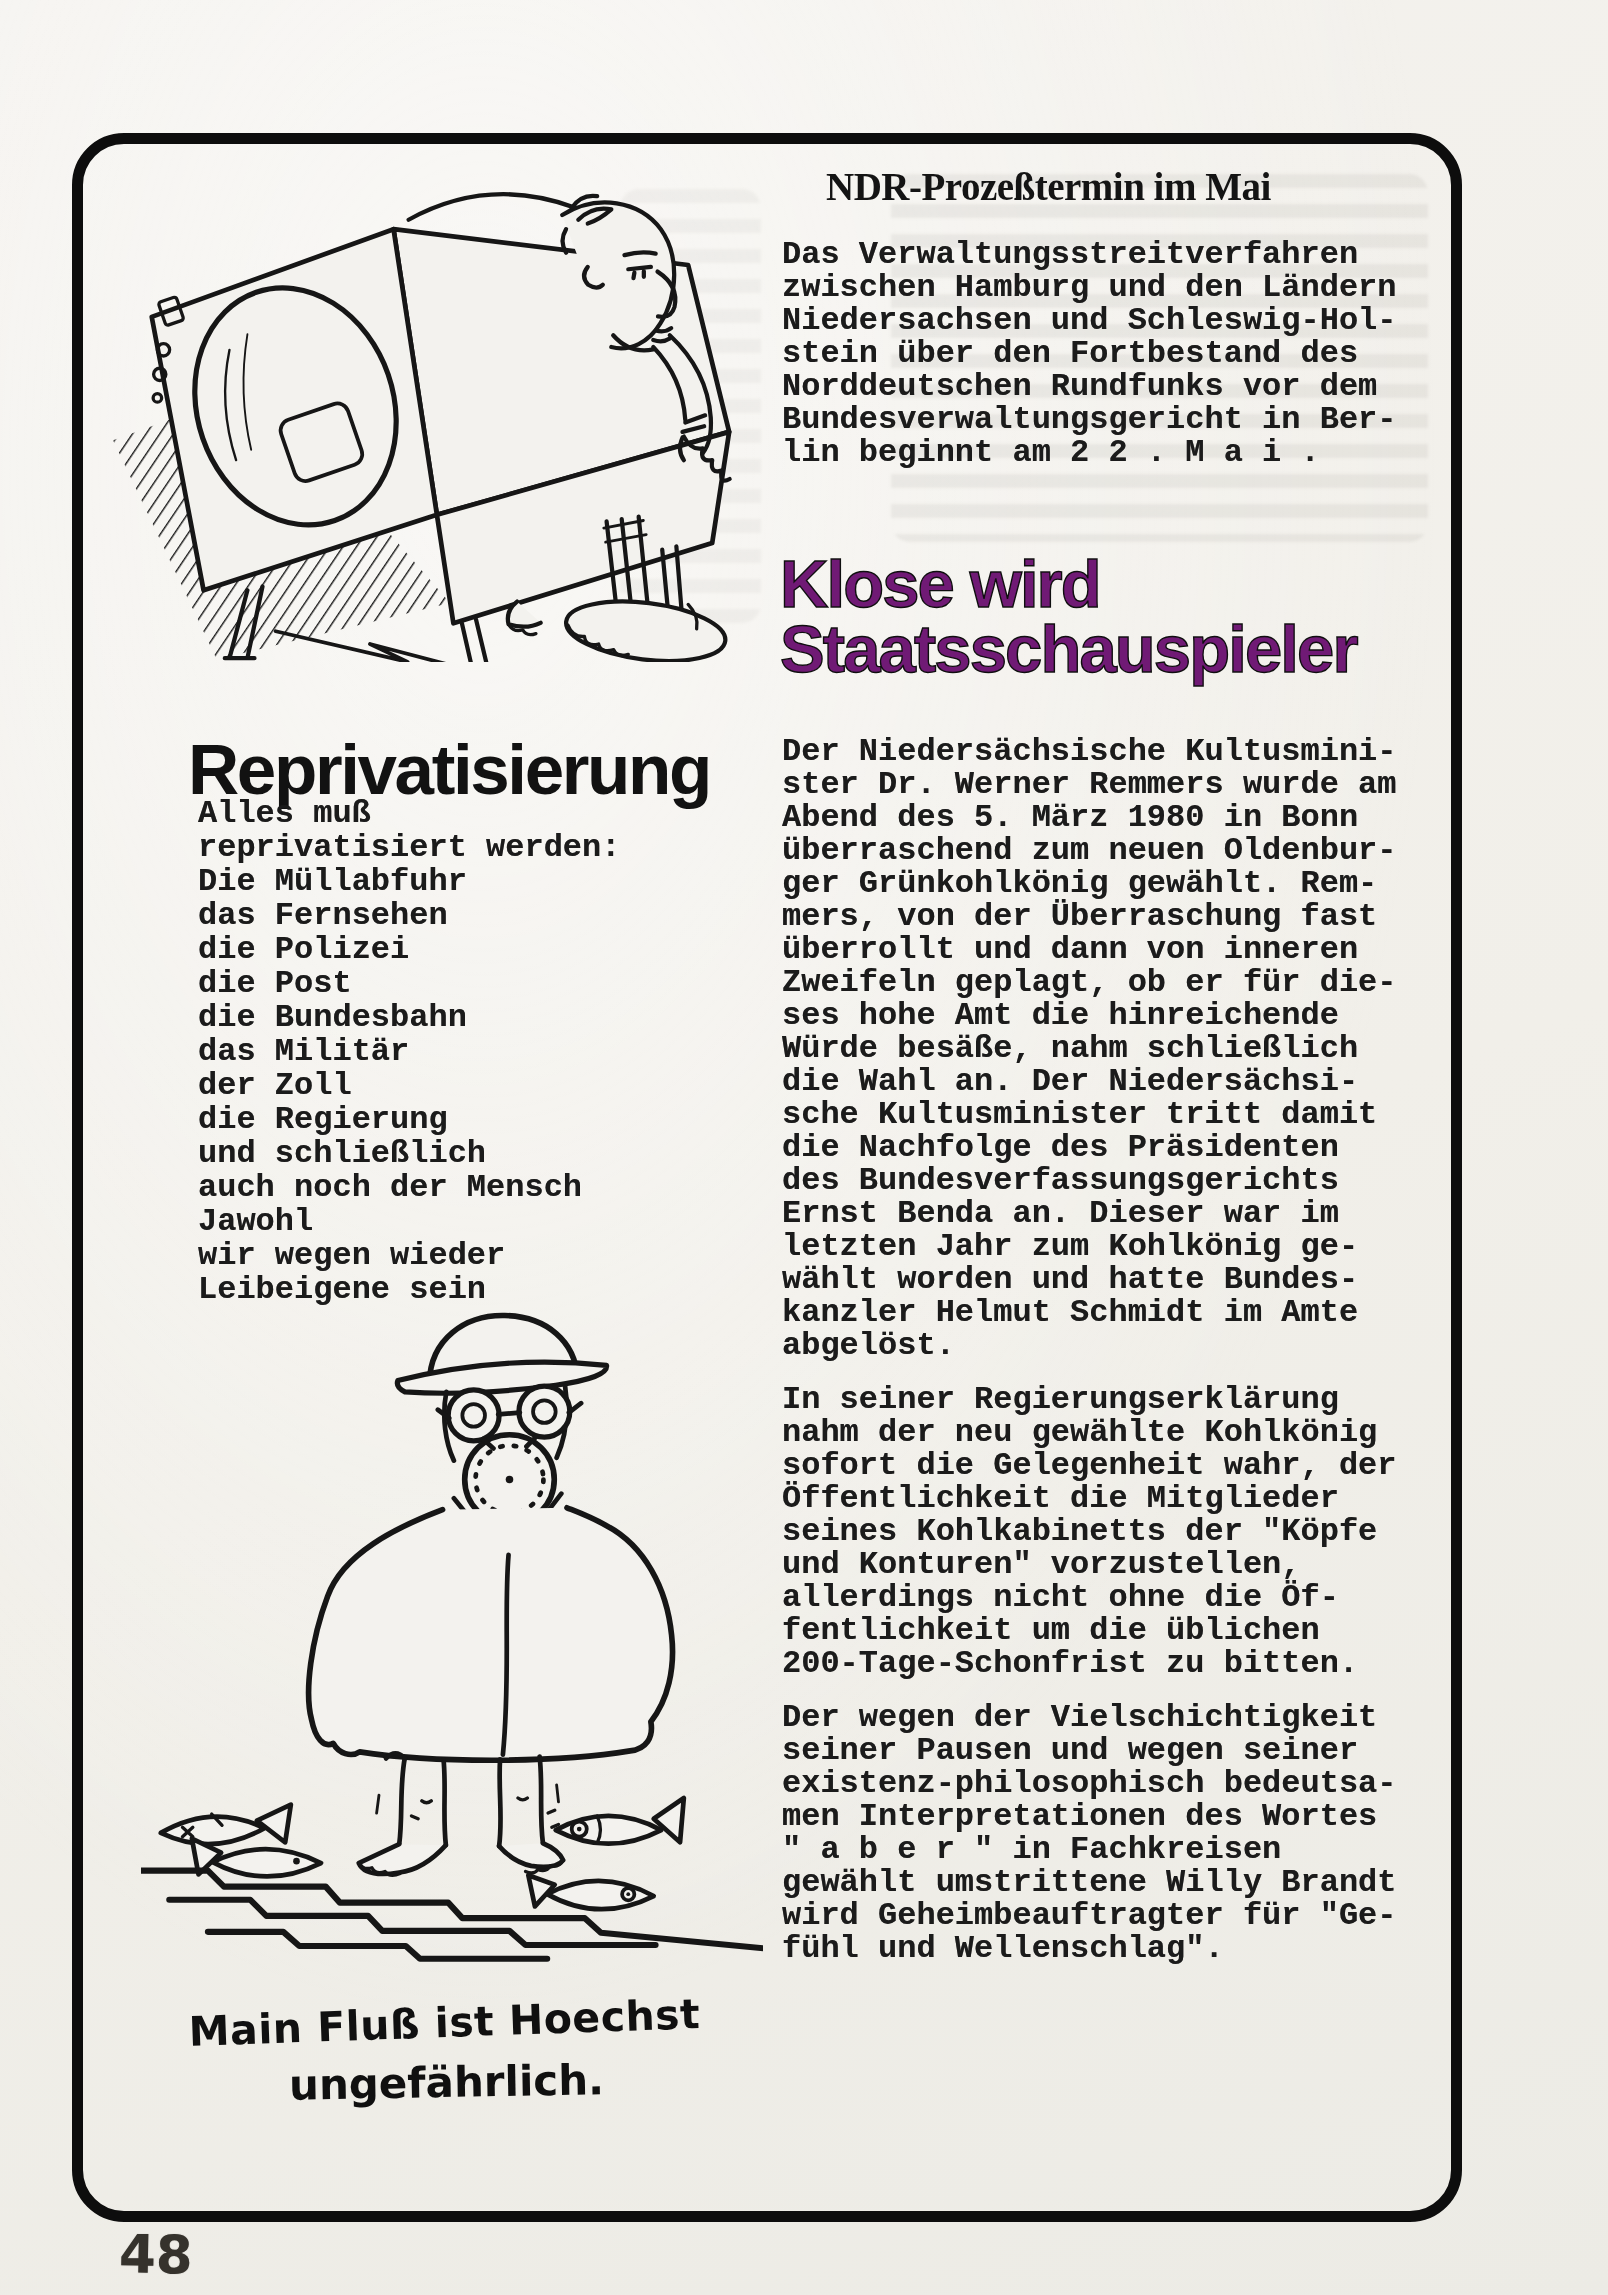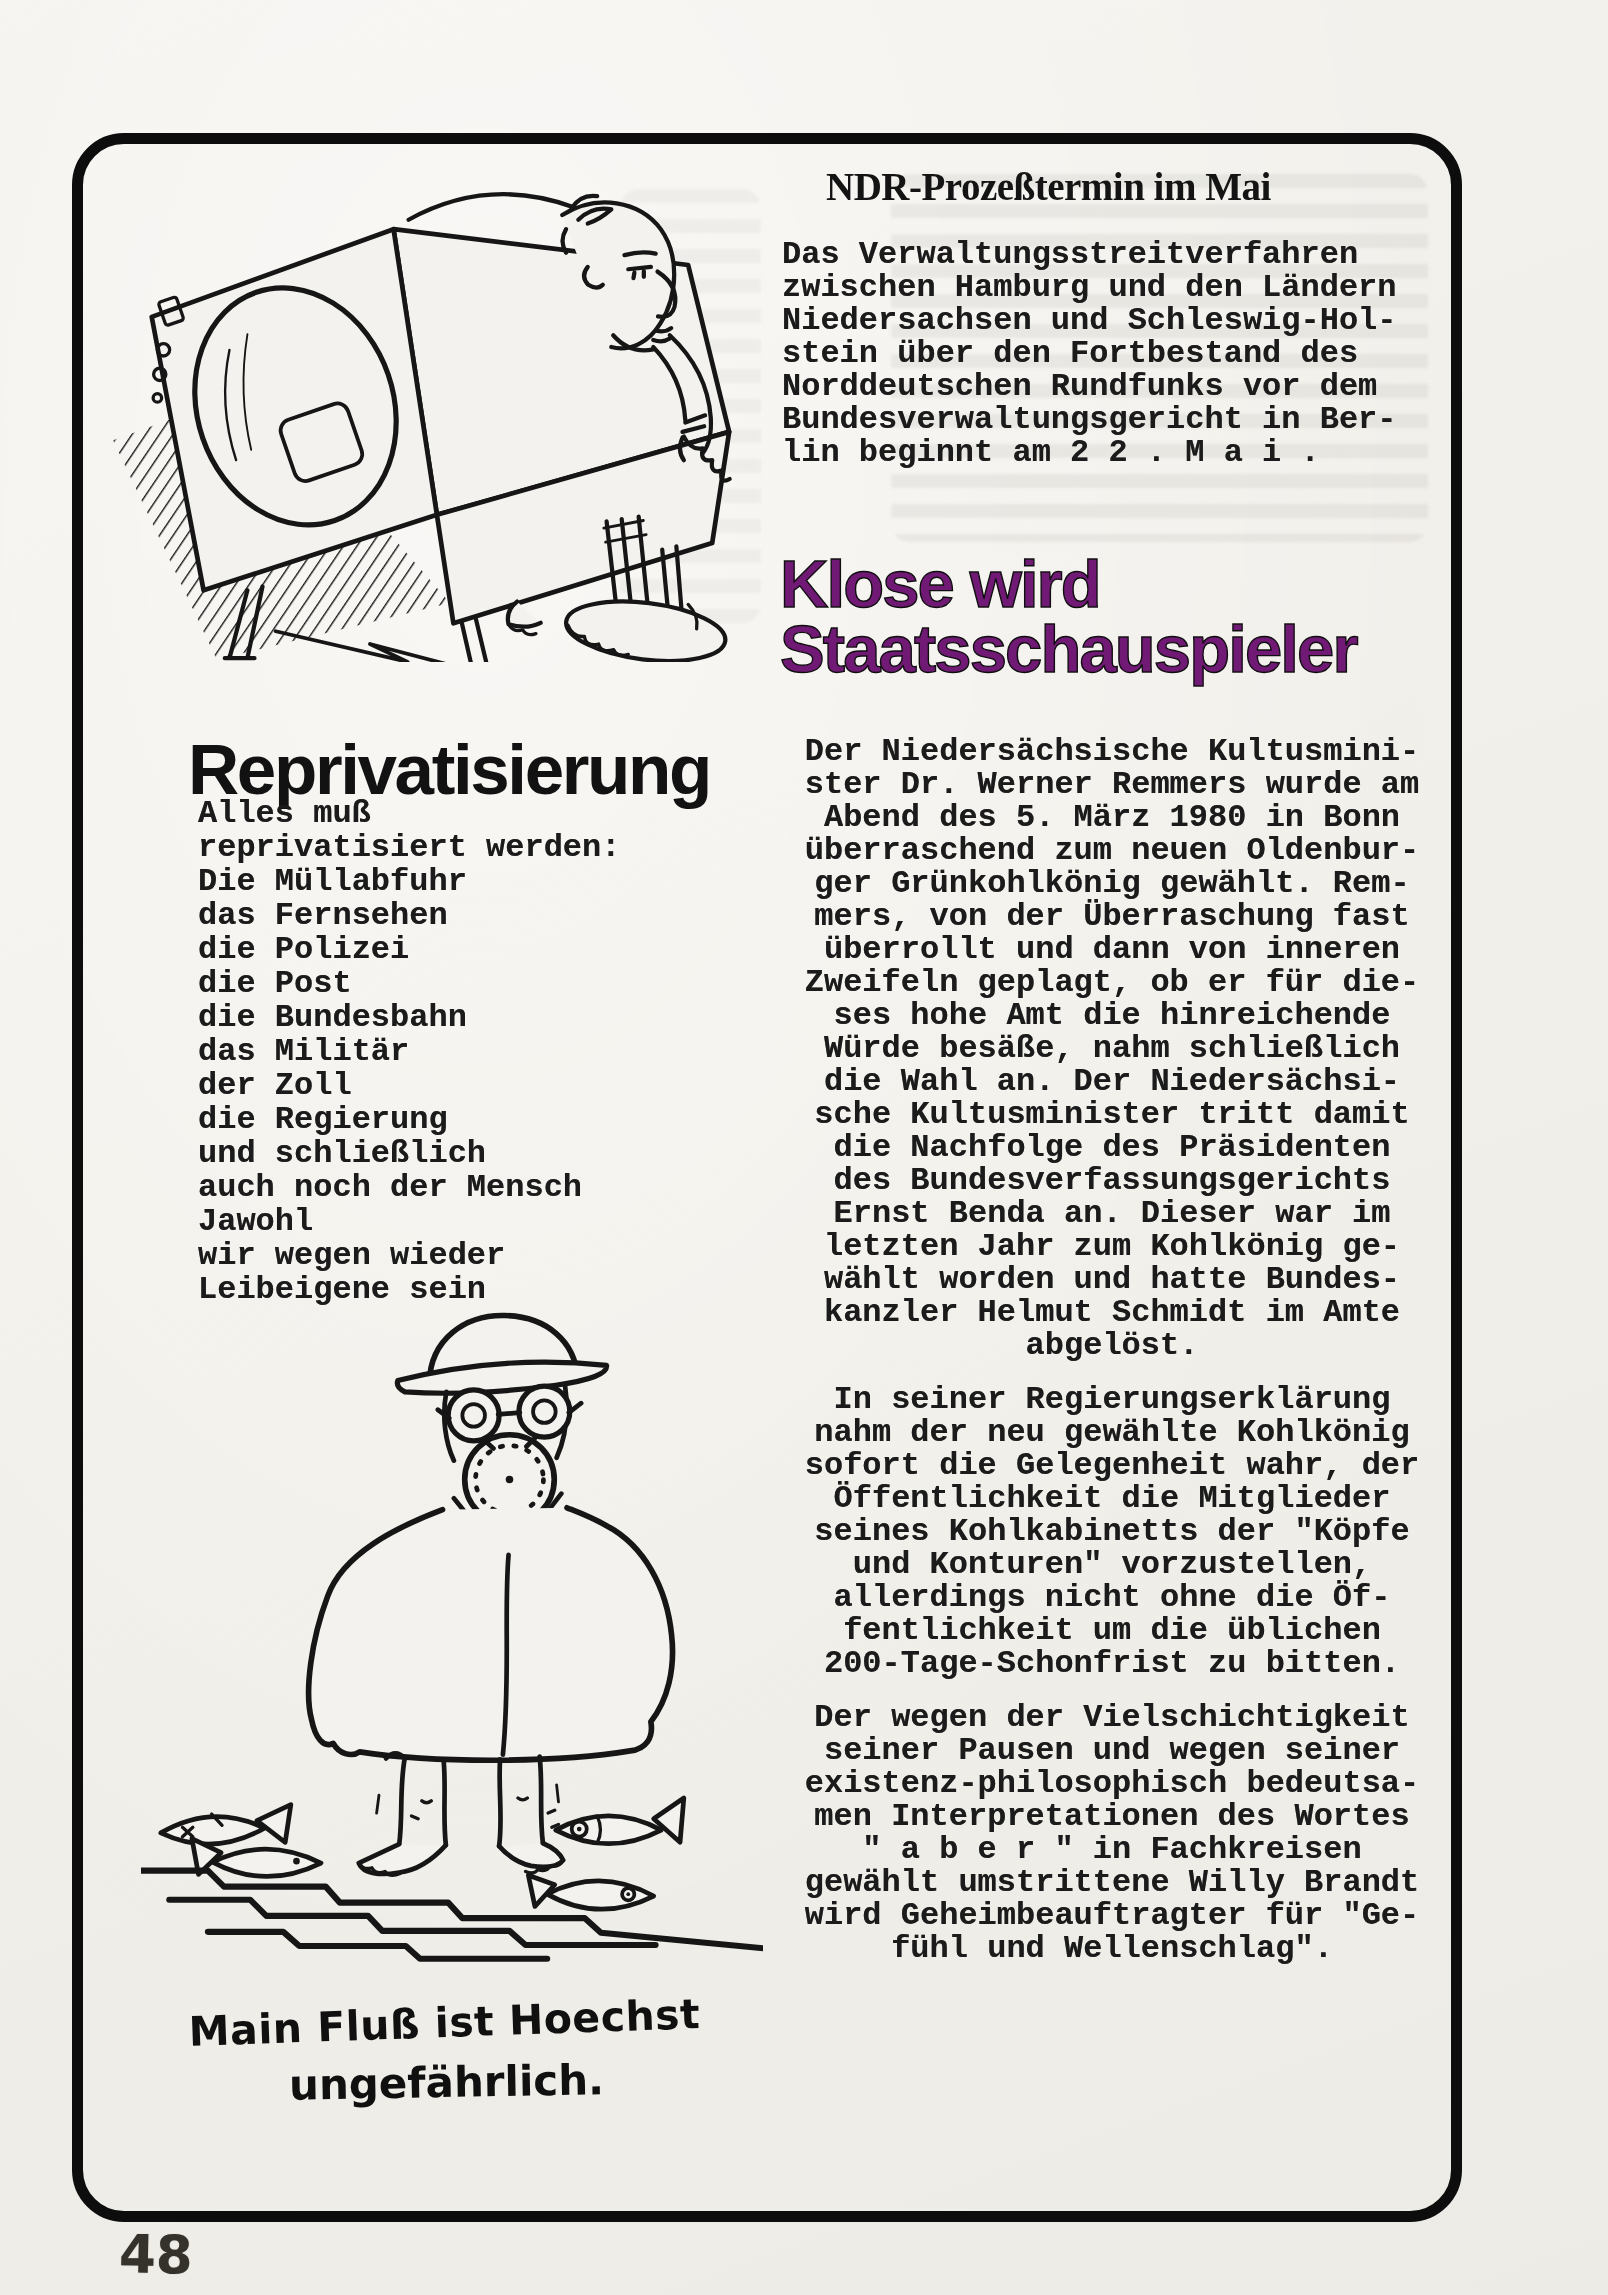--- a/index.html
+++ b/index.html
@@ -37,21 +37,21 @@
     font-weight:700;font-size:39px;letter-spacing:-0.5px;color:#141414;margin-left:44px;
   }
   .big-head{
     font-weight:700;font-size:67px;line-height:65px;letter-spacing:-1.9px;
     color:#701a75;white-space:pre-line;
     -webkit-text-stroke:1.4px #0f0f0f;
   }
   .repriv-head{
     font-weight:700;font-size:71px;letter-spacing:-2.4px;color:#121212;margin-top:45px;
   }
-  .klose-body p{margin:0 0 21px 0;text-align:center;}
+  .klose-body p{margin:0 0 21px 0;}
   .caption{
     font-family:"DejaVu Sans", sans-serif;font-weight:700;color:#101010;
     text-align:center;transform:rotate(-2deg);
   }
   .caption .l1{font-size:41px;letter-spacing:0.5px;}
   .caption .l2{font-size:42px;margin-top:11.3px;transform:rotate(1deg);}
   .pagenum{
     font-family:"DejaVu Sans", sans-serif;font-weight:700;font-size:53px;
     color:#35322c;transform:rotate(1deg);text-shadow:0 0 0.9px rgba(60,56,48,.5);
   }

